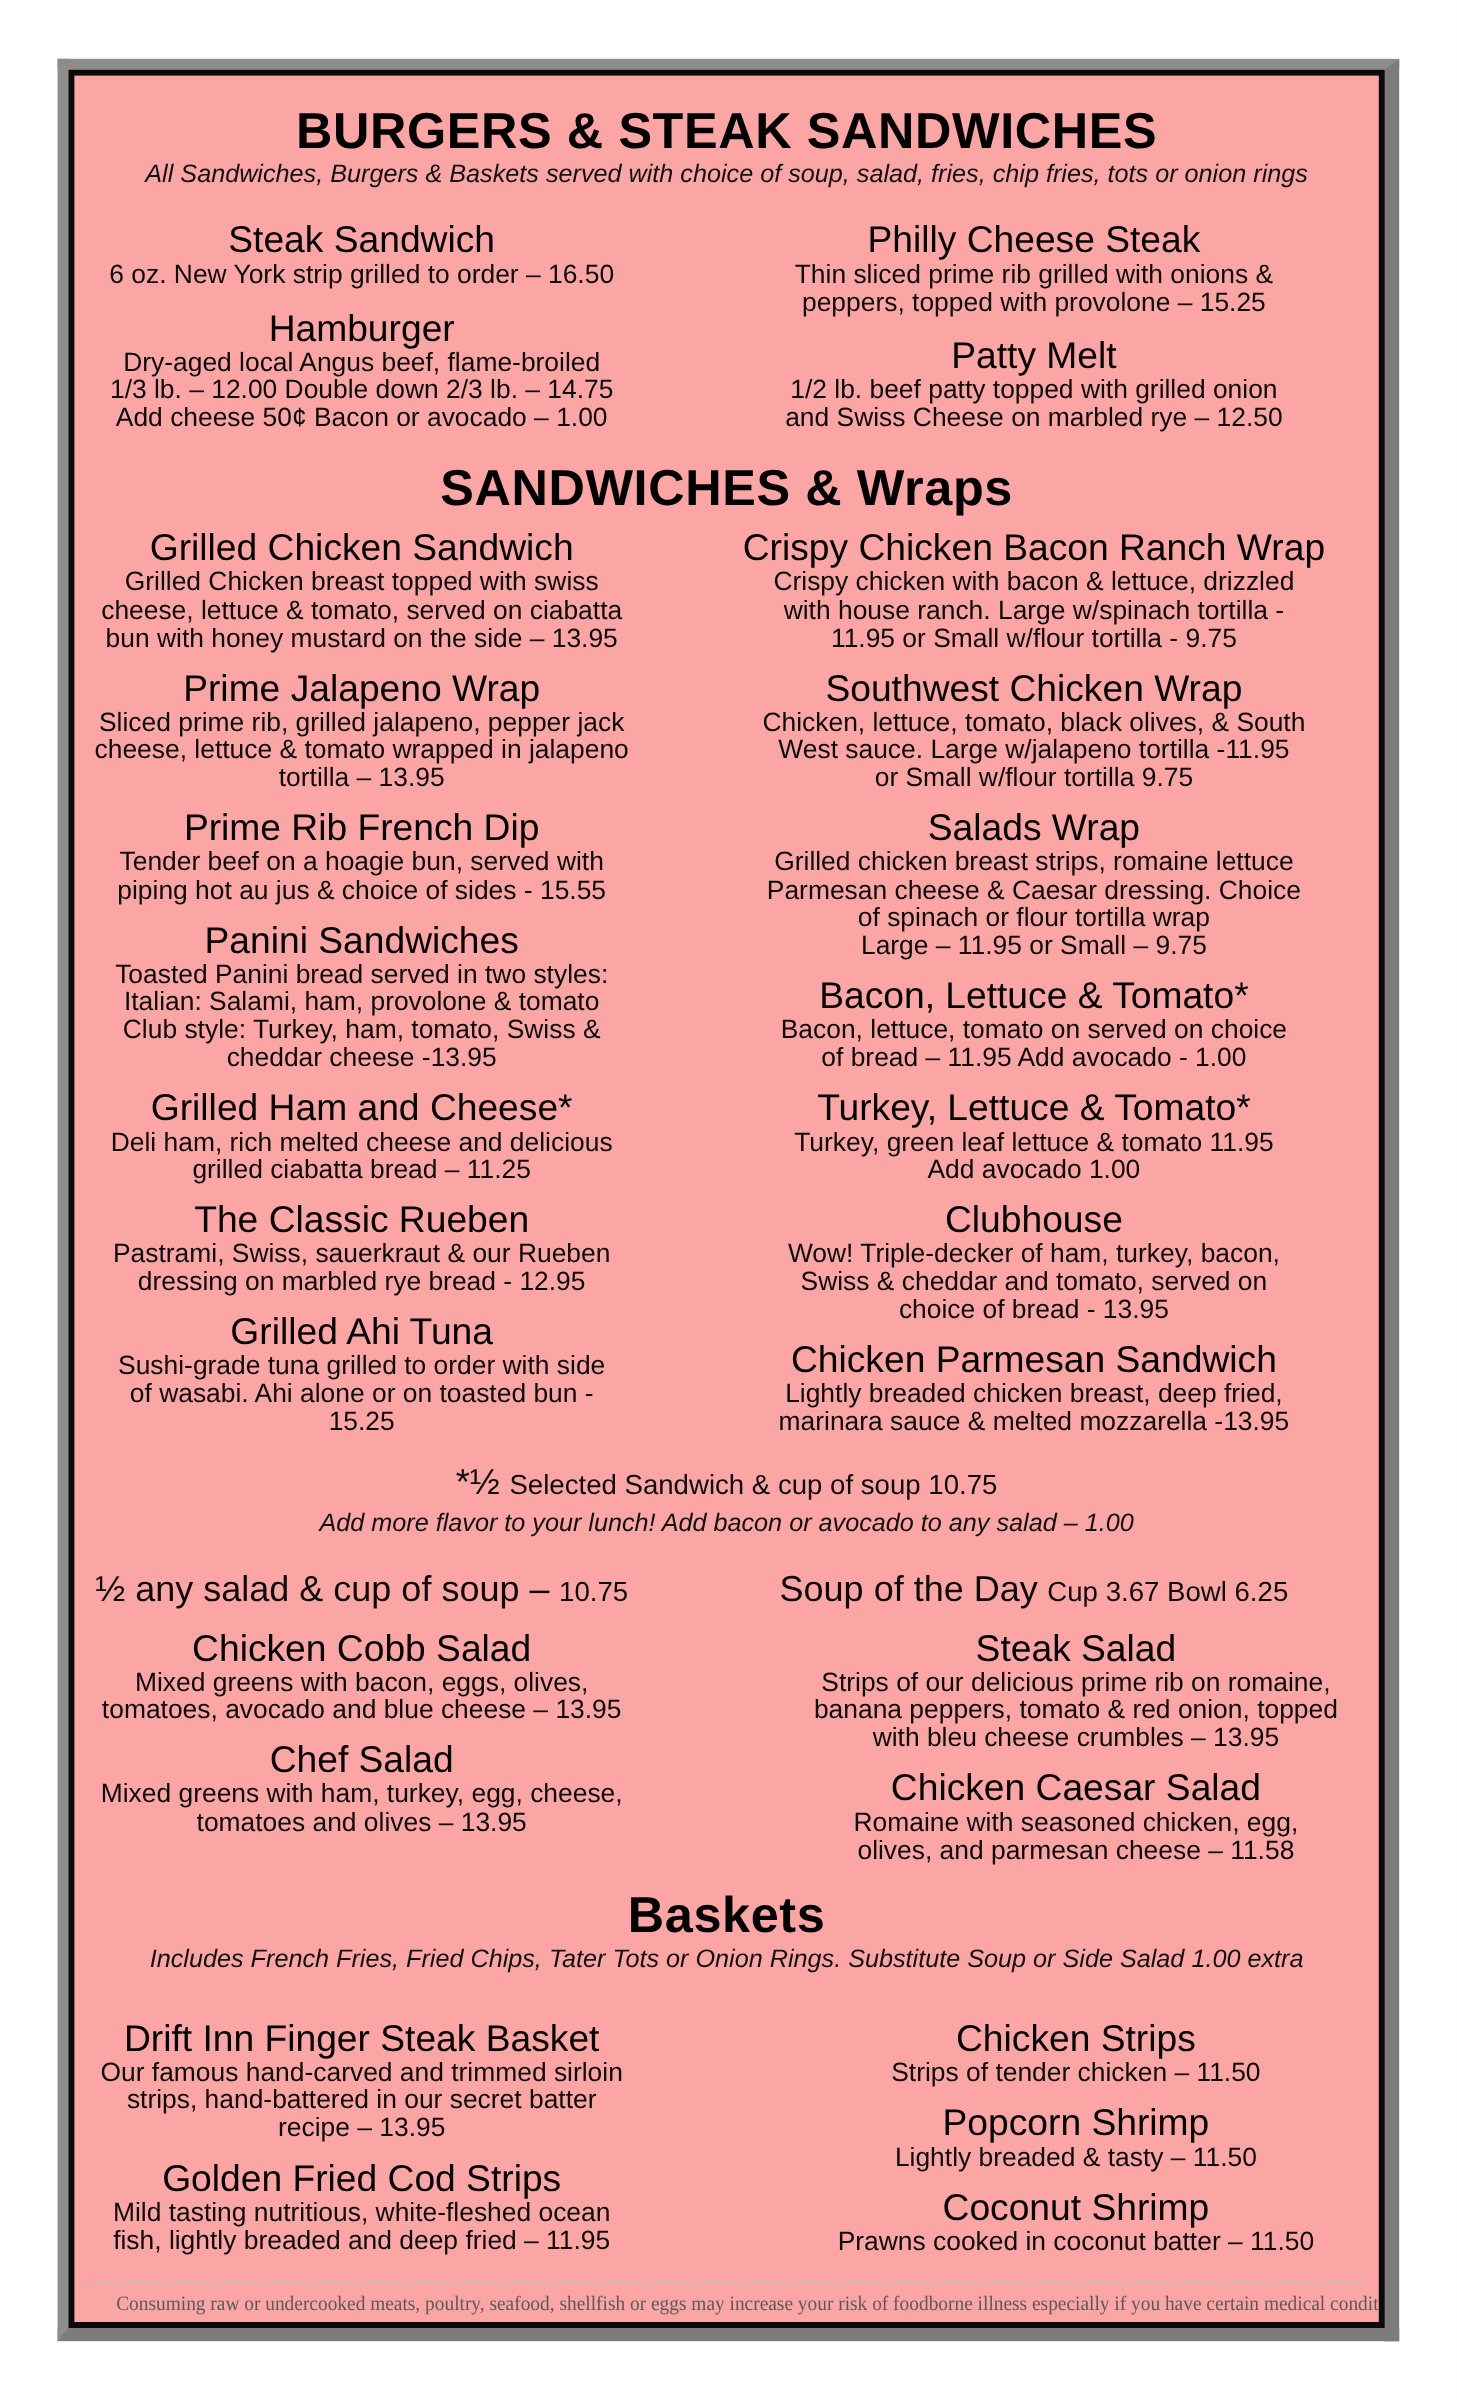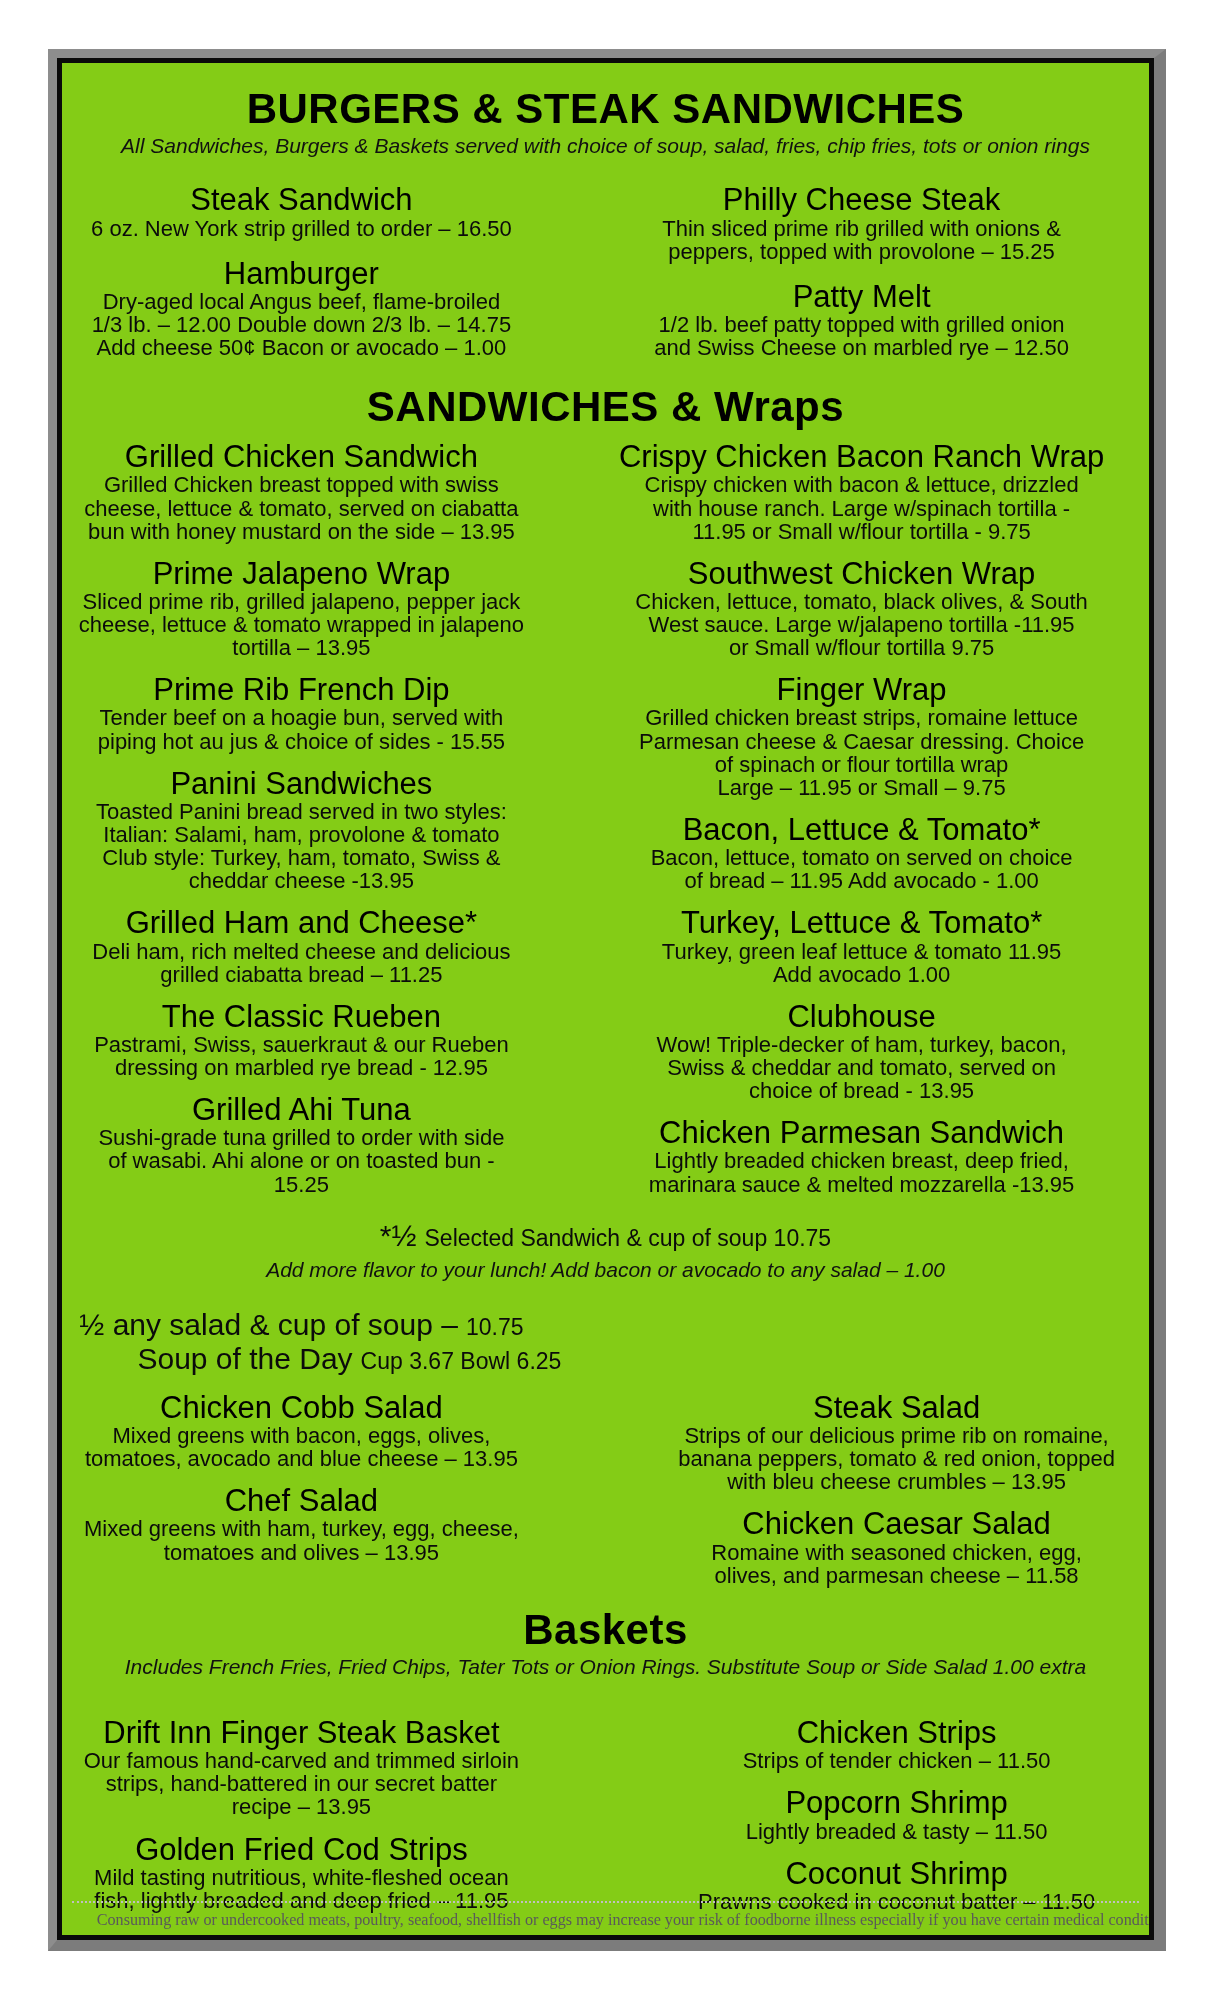--- a/index.html
+++ b/index.html
@@ -9,21 +9,21 @@
     -webkit-font-smoothing:antialiased;
   }
   .frame-outer{
     position:absolute;left:48px;top:49px;width:1118px;height:1902px;
     box-sizing:border-box;background:#ffffff;
     border:9px solid #8d8d8d;border-right-width:12px;border-bottom-width:11px;
     border-right-color:#7c7c7c;border-bottom-color:#7c7c7c;
   }
   .frame-inner{
     width:100%;height:100%;box-sizing:border-box;position:relative;
-    border:5px solid #0a0a0a;background:#84cc16;
+    border:5px solid #0a0a0a;background:#fca5a5;
     padding:24px 10px 44px 10px;overflow:hidden;
   }
   .menu-section{text-align:center;}
   .sec-title{
     margin:0;font-size:42px;font-weight:bold;line-height:1.05;
     letter-spacing:.5px;color:#000;
   }
   .sec-subtitle{
     font-style:italic;font-size:21px;line-height:1.2;margin:2px 0 10px 0;color:#111;
   }
@@ -39,21 +39,21 @@
   .sec-burgers .sec-subtitle{margin-bottom:26px;}
   .sec-burgers .item{margin-bottom:18px;}
   .sec-sandwiches-wraps .sec-title{margin-top:8px;margin-bottom:12px;}
   .sec-soups-salads .sec-title{margin-top:8px;margin-bottom:2px;}
   .sec-soups-salads .sec-subtitle{margin-bottom:26px;}
   .sec-baskets .sec-title{margin-top:6px;margin-bottom:2px;}
   .sec-baskets .sec-subtitle{margin-bottom:38px;}
   .footnote{margin:8px 0 4px 0;font-size:23px;}
   .fn-marker{font-size:30px;}
   .fn-text{margin-left:8px;}
-  .specials{display:flex;justify-content:space-between;margin-bottom:16px;flex-direction:column;}
+  .specials{display:flex;justify-content:space-between;margin-bottom:16px;}
   .special{box-sizing:border-box;text-align:center;white-space:nowrap;}
   .sp-left{width:43%;}
   .sp-right{width:52%;}
   .sp-lead{font-size:30px;}
   .sp-tail{font-size:23px;margin-left:8px;}
   .footer{position:absolute;left:8px;right:8px;bottom:5px;text-align:center;}
   .divider{border-top:2px dotted #c0c0c0;margin:0 2px 7px 2px;height:0;}
   .disclaimer{
     font-family:"Liberation Serif",serif;font-size:17px;color:#5a5a5a;
     transform:scaleX(0.95);transform-origin:center;white-space:nowrap;
@@ -148,21 +148,21 @@
 with house ranch. Large w/spinach tortilla -
 11.95 or Small w/flour tortilla - 9.75</div>
                 </div>
                 <div class="item">
                   <div class="item-name">Southwest Chicken Wrap</div>
                   <div class="item-desc">Chicken, lettuce, tomato, black olives, &amp; South
 West sauce. Large w/jalapeno tortilla -11.95
 or Small w/flour tortilla 9.75</div>
                 </div>
                 <div class="item">
-                  <div class="item-name">Finger Wrap</div>
+                  <div class="item-name">Salads Wrap</div>
                   <div class="item-desc">Grilled chicken breast strips, romaine lettuce
 Parmesan cheese &amp; Caesar dressing. Choice
 of spinach or flour tortilla wrap
 Large – 11.95 or Small – 9.75</div>
                 </div>
                 <div class="item">
                   <div class="item-name">Bacon, Lettuce &amp; Tomato*</div>
                   <div class="item-desc">Bacon, lettuce, tomato on served on choice
 of bread – 11.95 Add avocado - 1.00</div>
                 </div>

